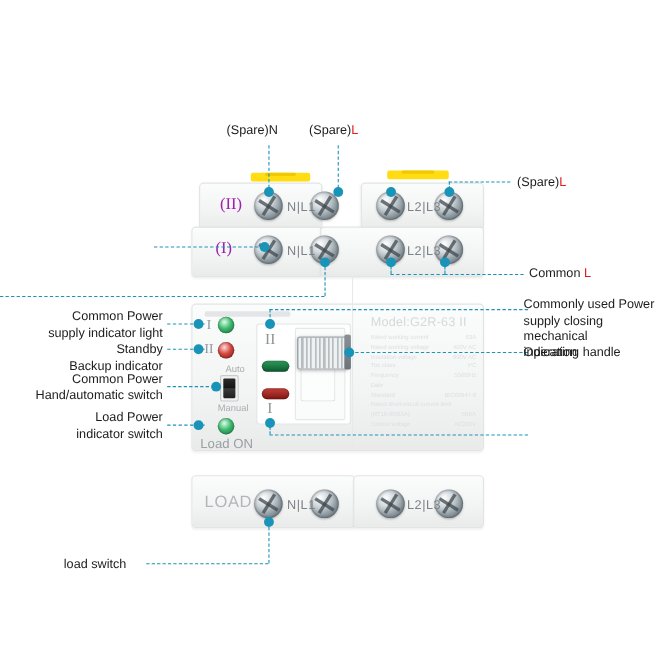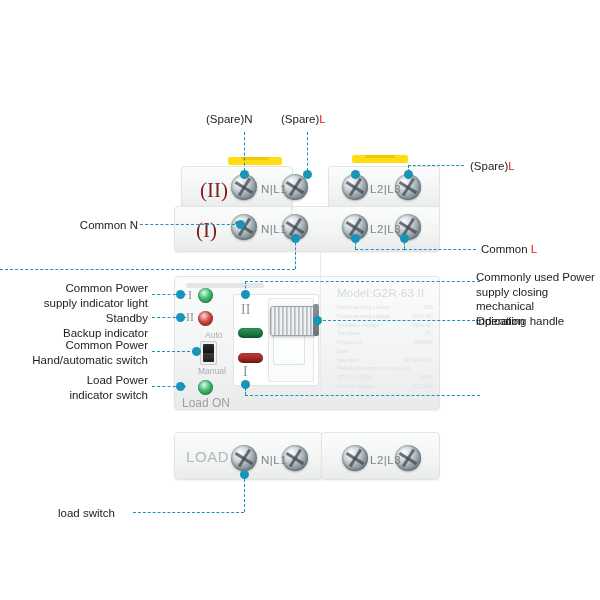--- a/index.html
+++ b/index.html
@@ -87,22 +87,22 @@
   }
   .tlab {
     position: absolute;
     font-size: 11.5px;
     color: #7c8387;
     letter-spacing: .5px;
   }
   .roman {
     position: absolute;
     font-family: "Liberation Serif", serif;
-    font-size: 21px;
-    color: #7f1d1d;
+    font-size: 15px;
+    color: #a21caf;
   }
 
   
   .ycover {
     position: absolute;
     height: 8px;
     background: #ffdd12;
     border-radius: 2px;
   }
   .ycover::after {
@@ -414,21 +414,20 @@
   <div class="node" style="left:240px; top:470px;"></div>
   <div class="dash-v" style="left:244px; top:474px; height:38px;"></div>
   <div class="dash-h" style="left:133px; top:512px; width:111px;"></div>
 
   <div class="callout l" style="left:206px; top:112px;"><span>(Spare)N</span></div>
 
   <div class="callout l" style="left:281px; top:112px;">(Spare)<span class="red">L</span></div>
 
   <div class="callout l" style="left:470px; top:159px;">(Spare)<span class="red">L</span></div>
 
-  <div class="callout r" style="left:20px; top:218px; width:118px;"><span>Common N</span></div>
 
   <div class="callout l" style="left:481px; top:242px;">Common <span class="red">L</span></div>
 
   <div class="callout r" style="left:12px; top:281px; width:136px;"><span>Common Power
 supply indicator light</span></div>
 
   <div class="callout r" style="left:12px; top:311px; width:136px;"><span>Standby
 Backup indicator</span></div>
 
   <div class="callout r" style="left:8px; top:338px; width:140px;"><span>Common Power

